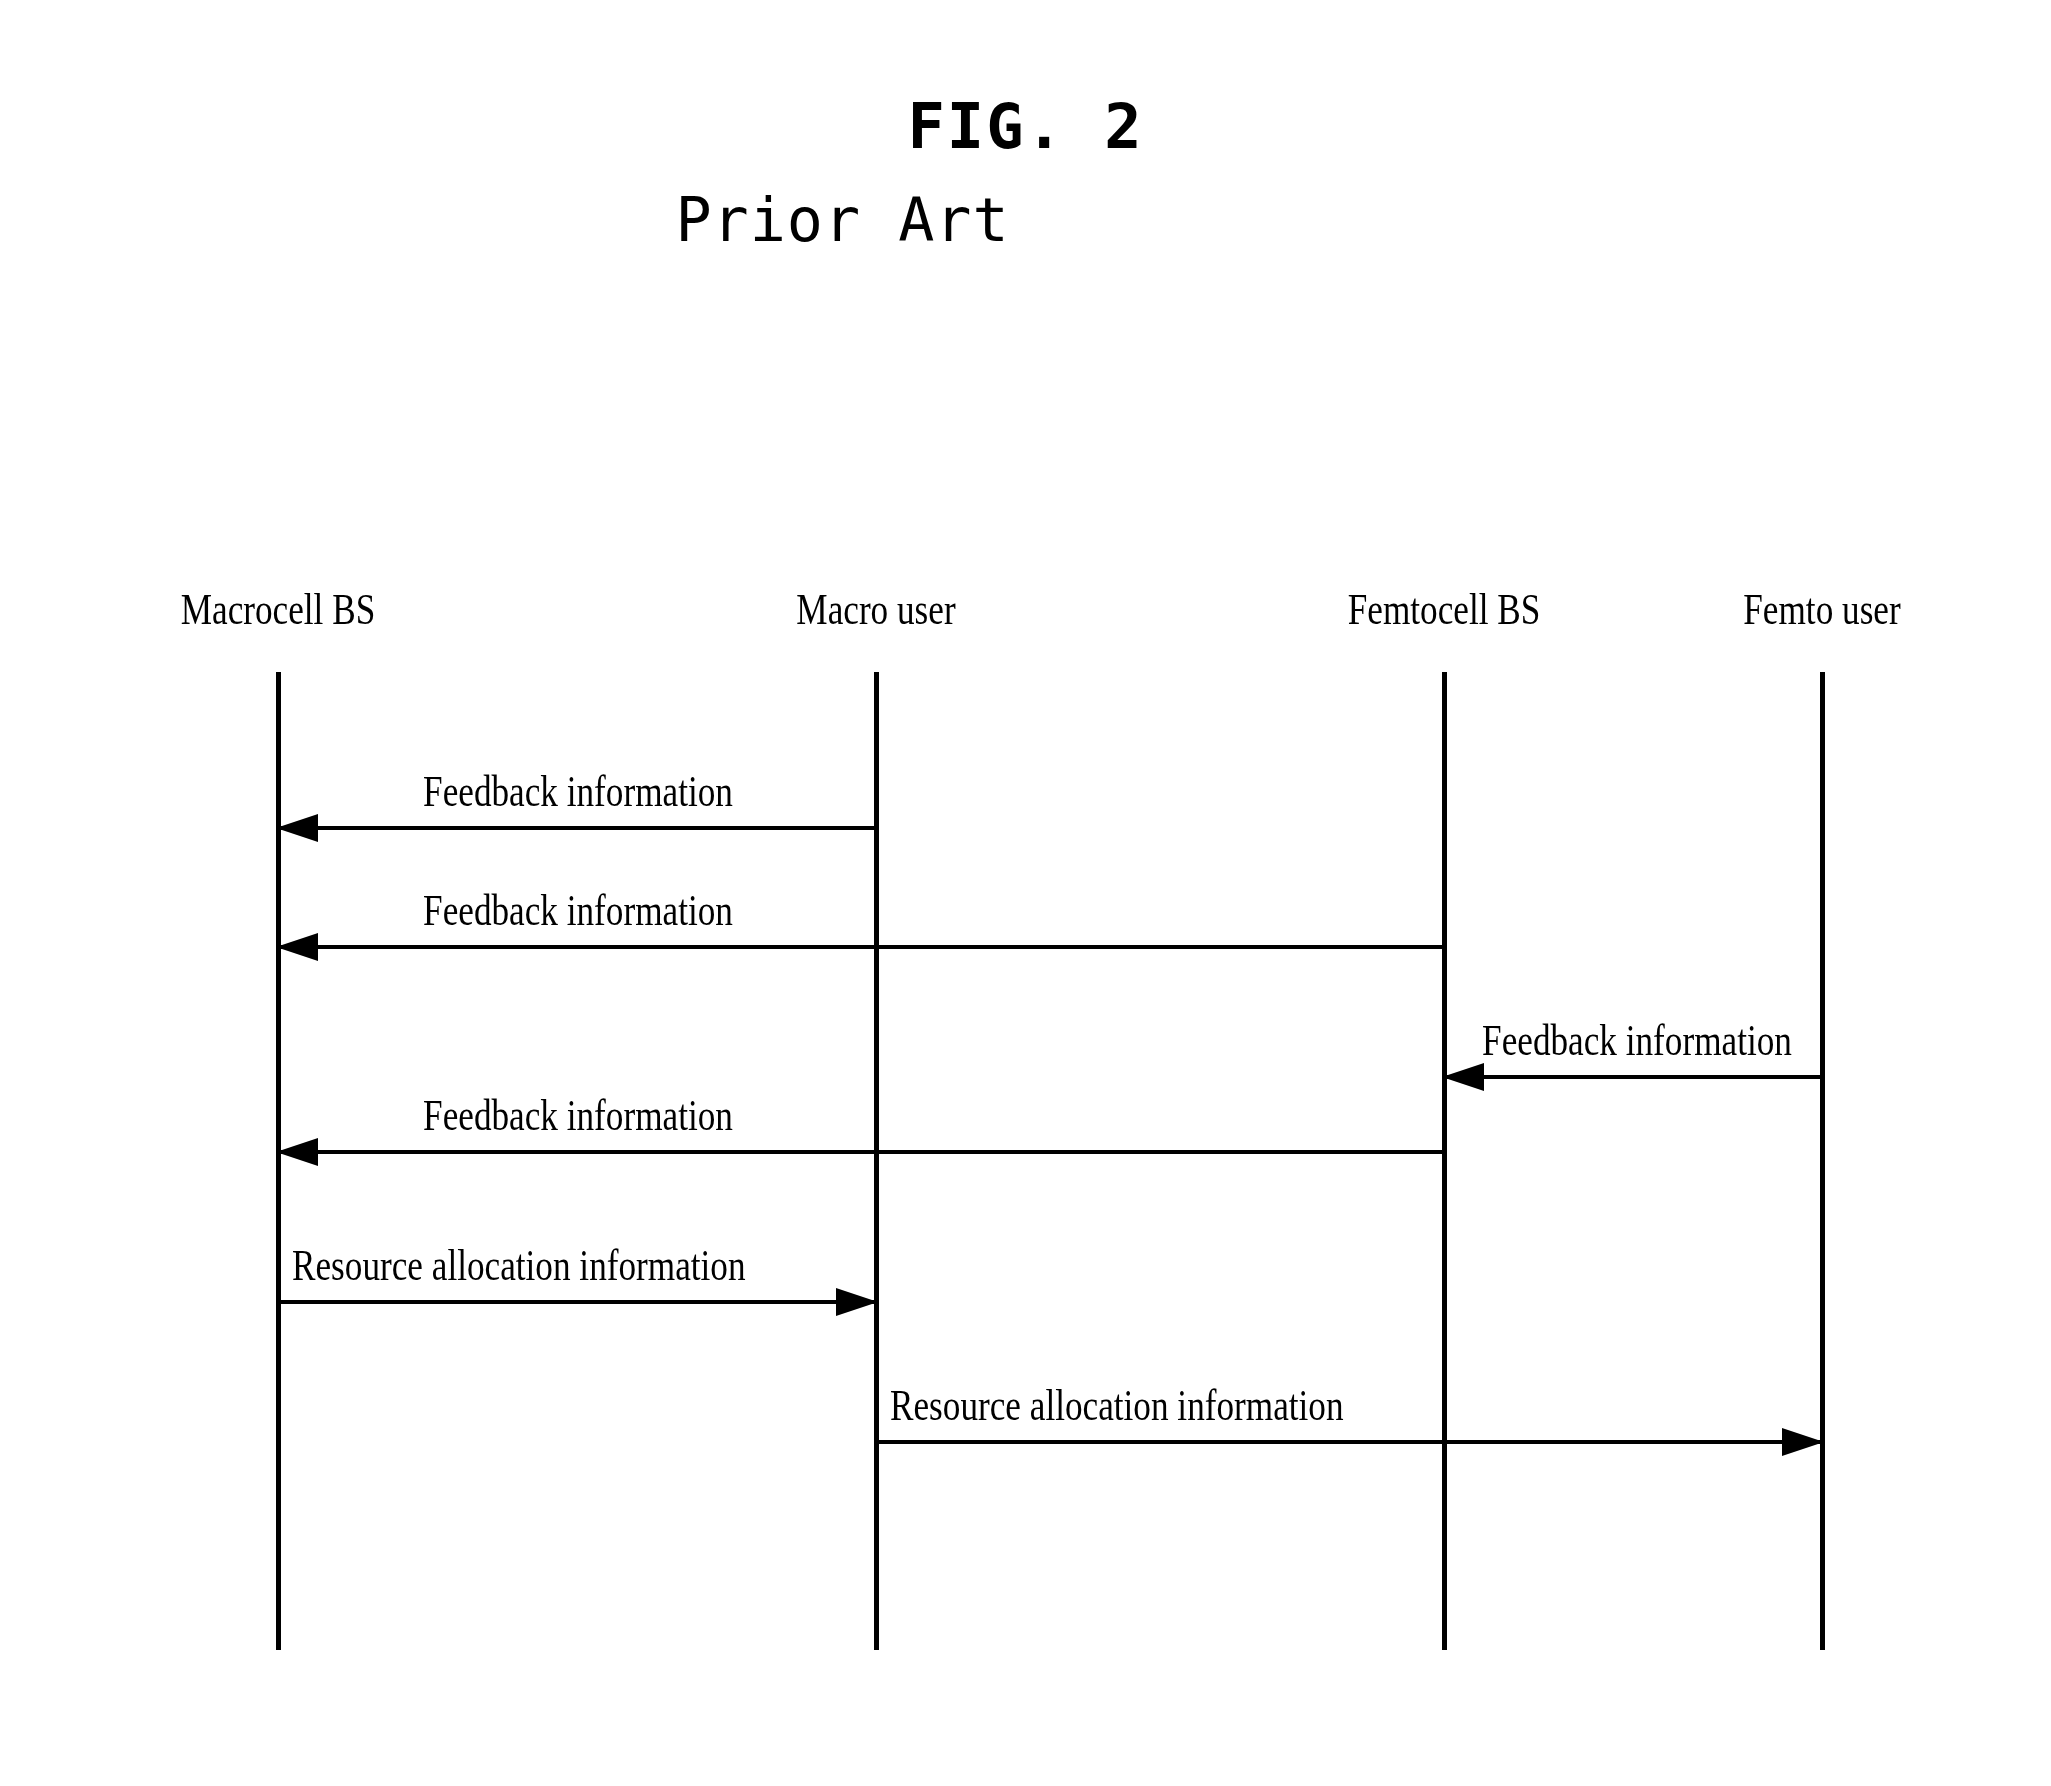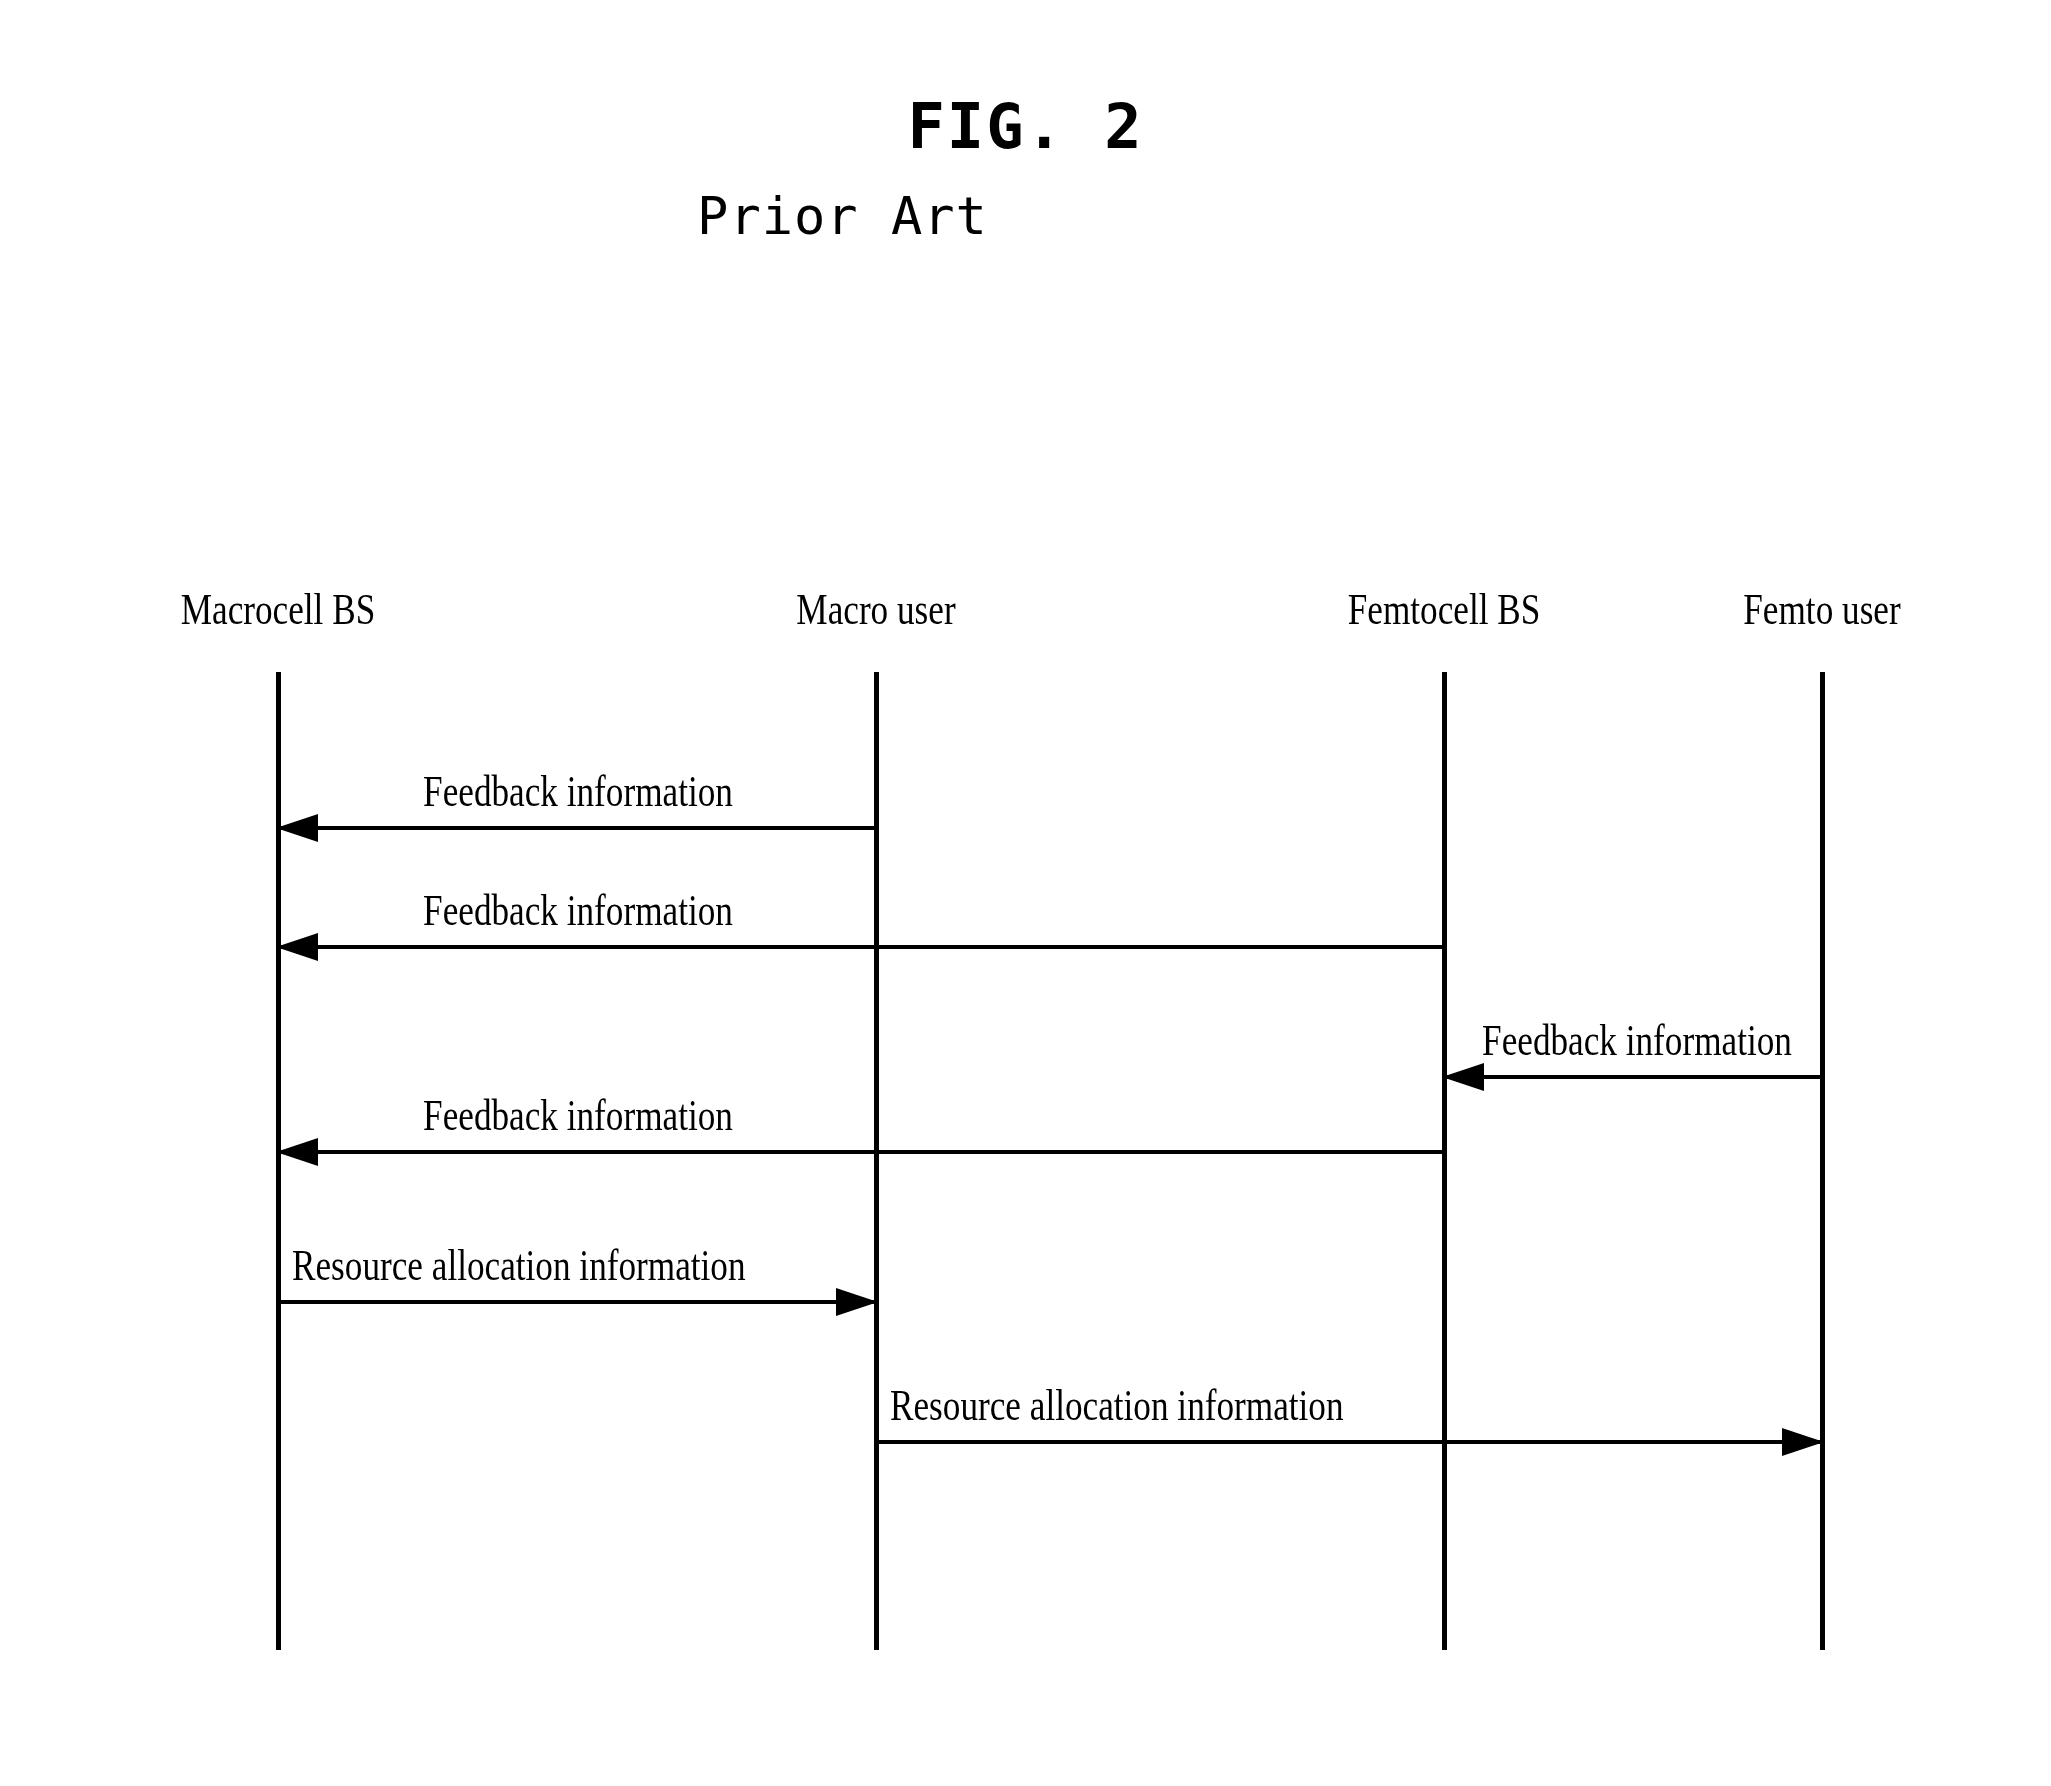--- a/index.html
+++ b/index.html
@@ -39,21 +39,21 @@
   }
 
   .fig-subtitle {
     position: absolute;
     left: 0;
     top: 190px;
     width: 1685px;
     text-align: center;
     font-family: "DejaVu Sans Mono", "Liberation Mono", monospace;
     font-weight: normal;
-    font-size: 52px;
+    font-size: 60px;
     letter-spacing: 1px;
     line-height: 1;
   }
 
   .lane-header {
     position: absolute;
     text-align: center;
     font-family: "Liberation Serif", "DejaVu Serif", serif;
     font-size: 44px;
     line-height: 1;

